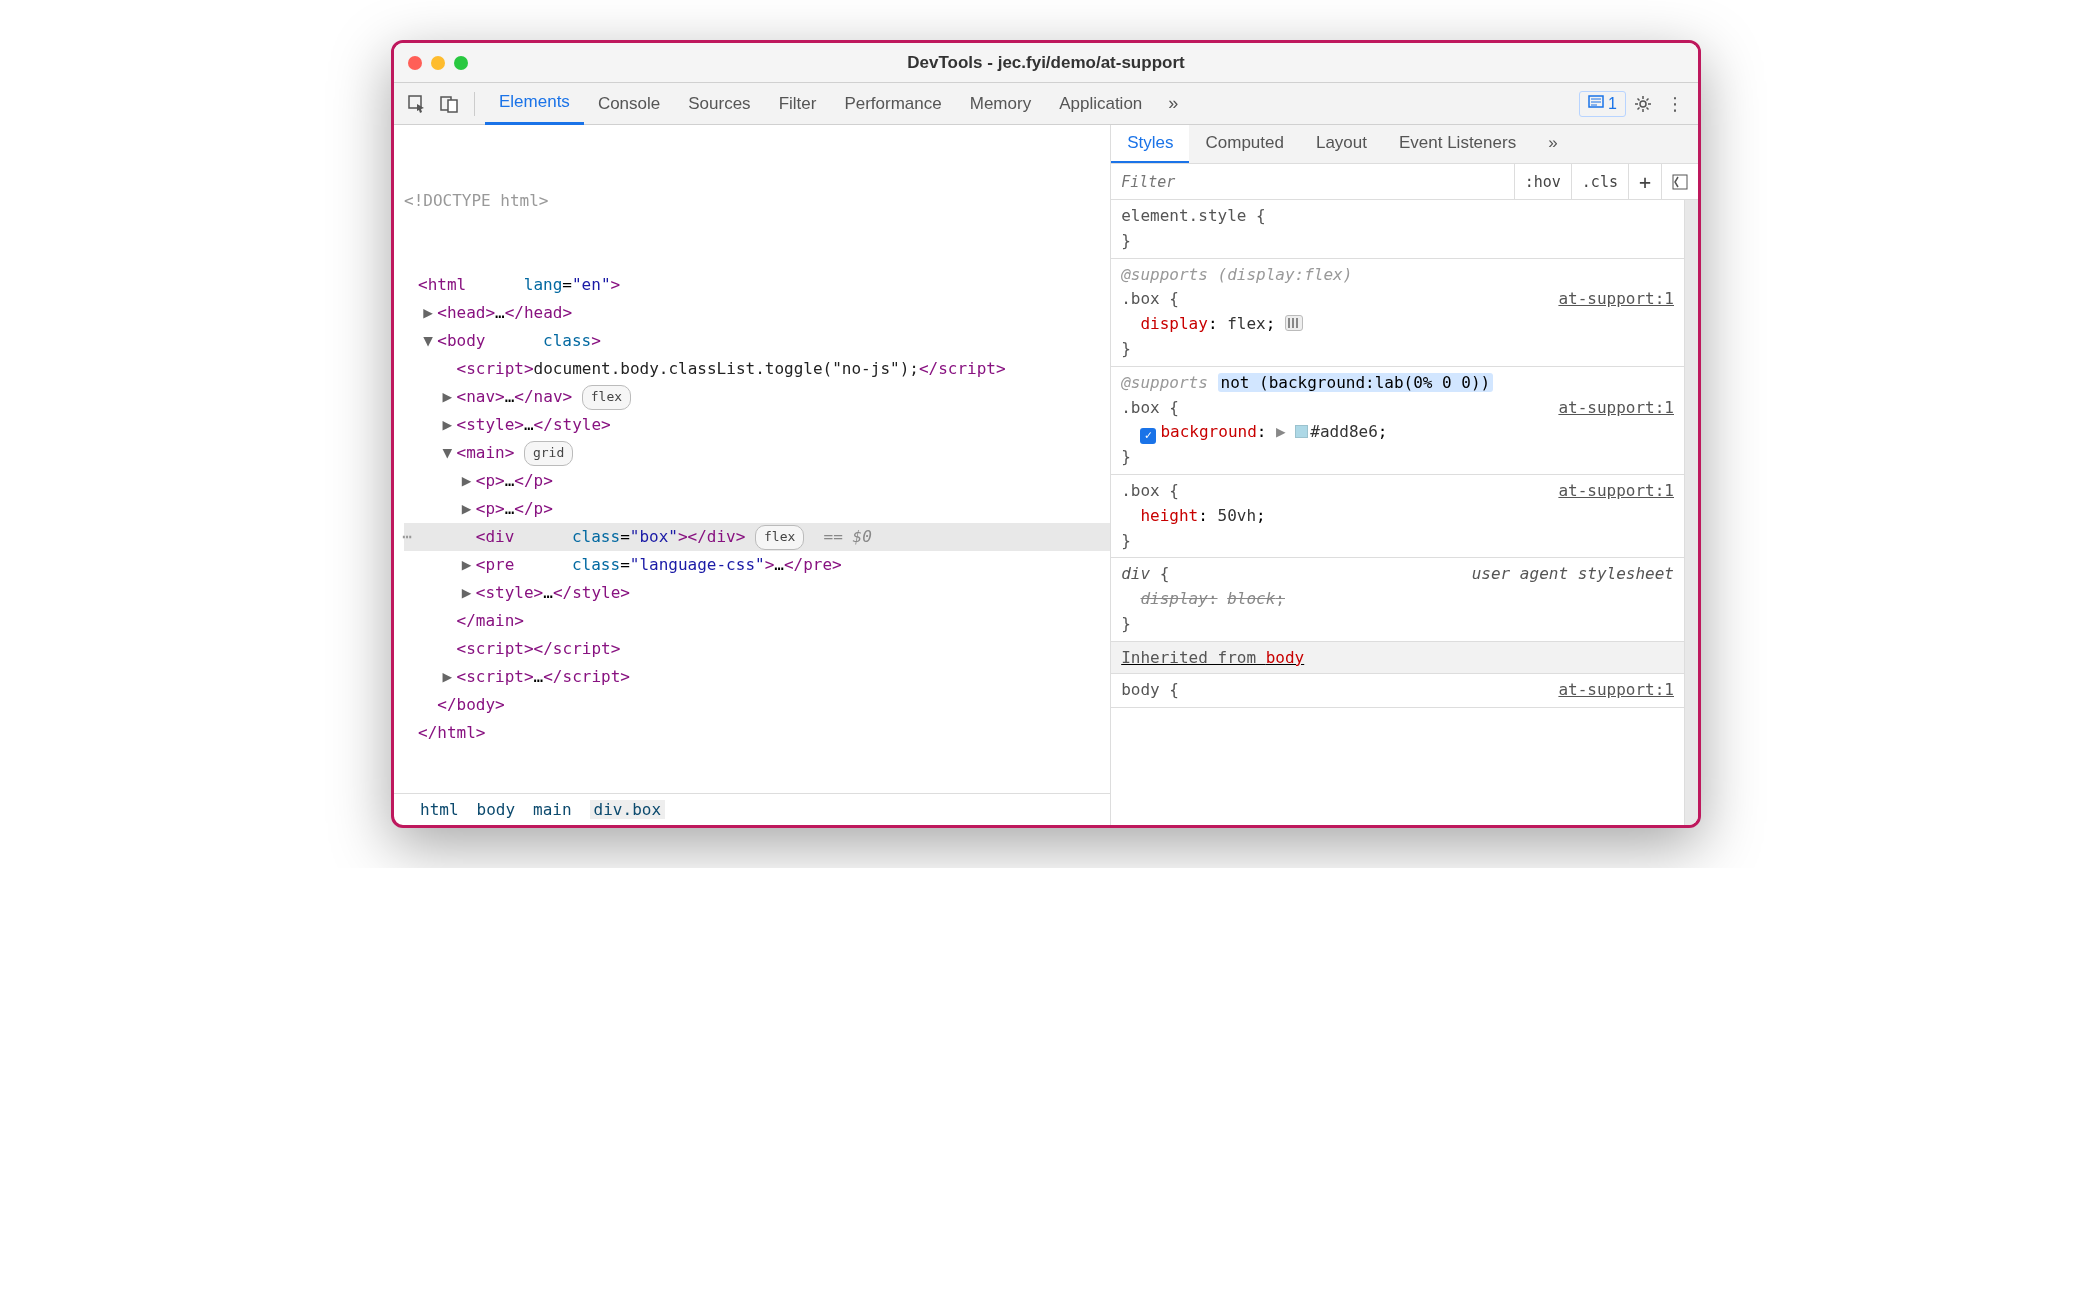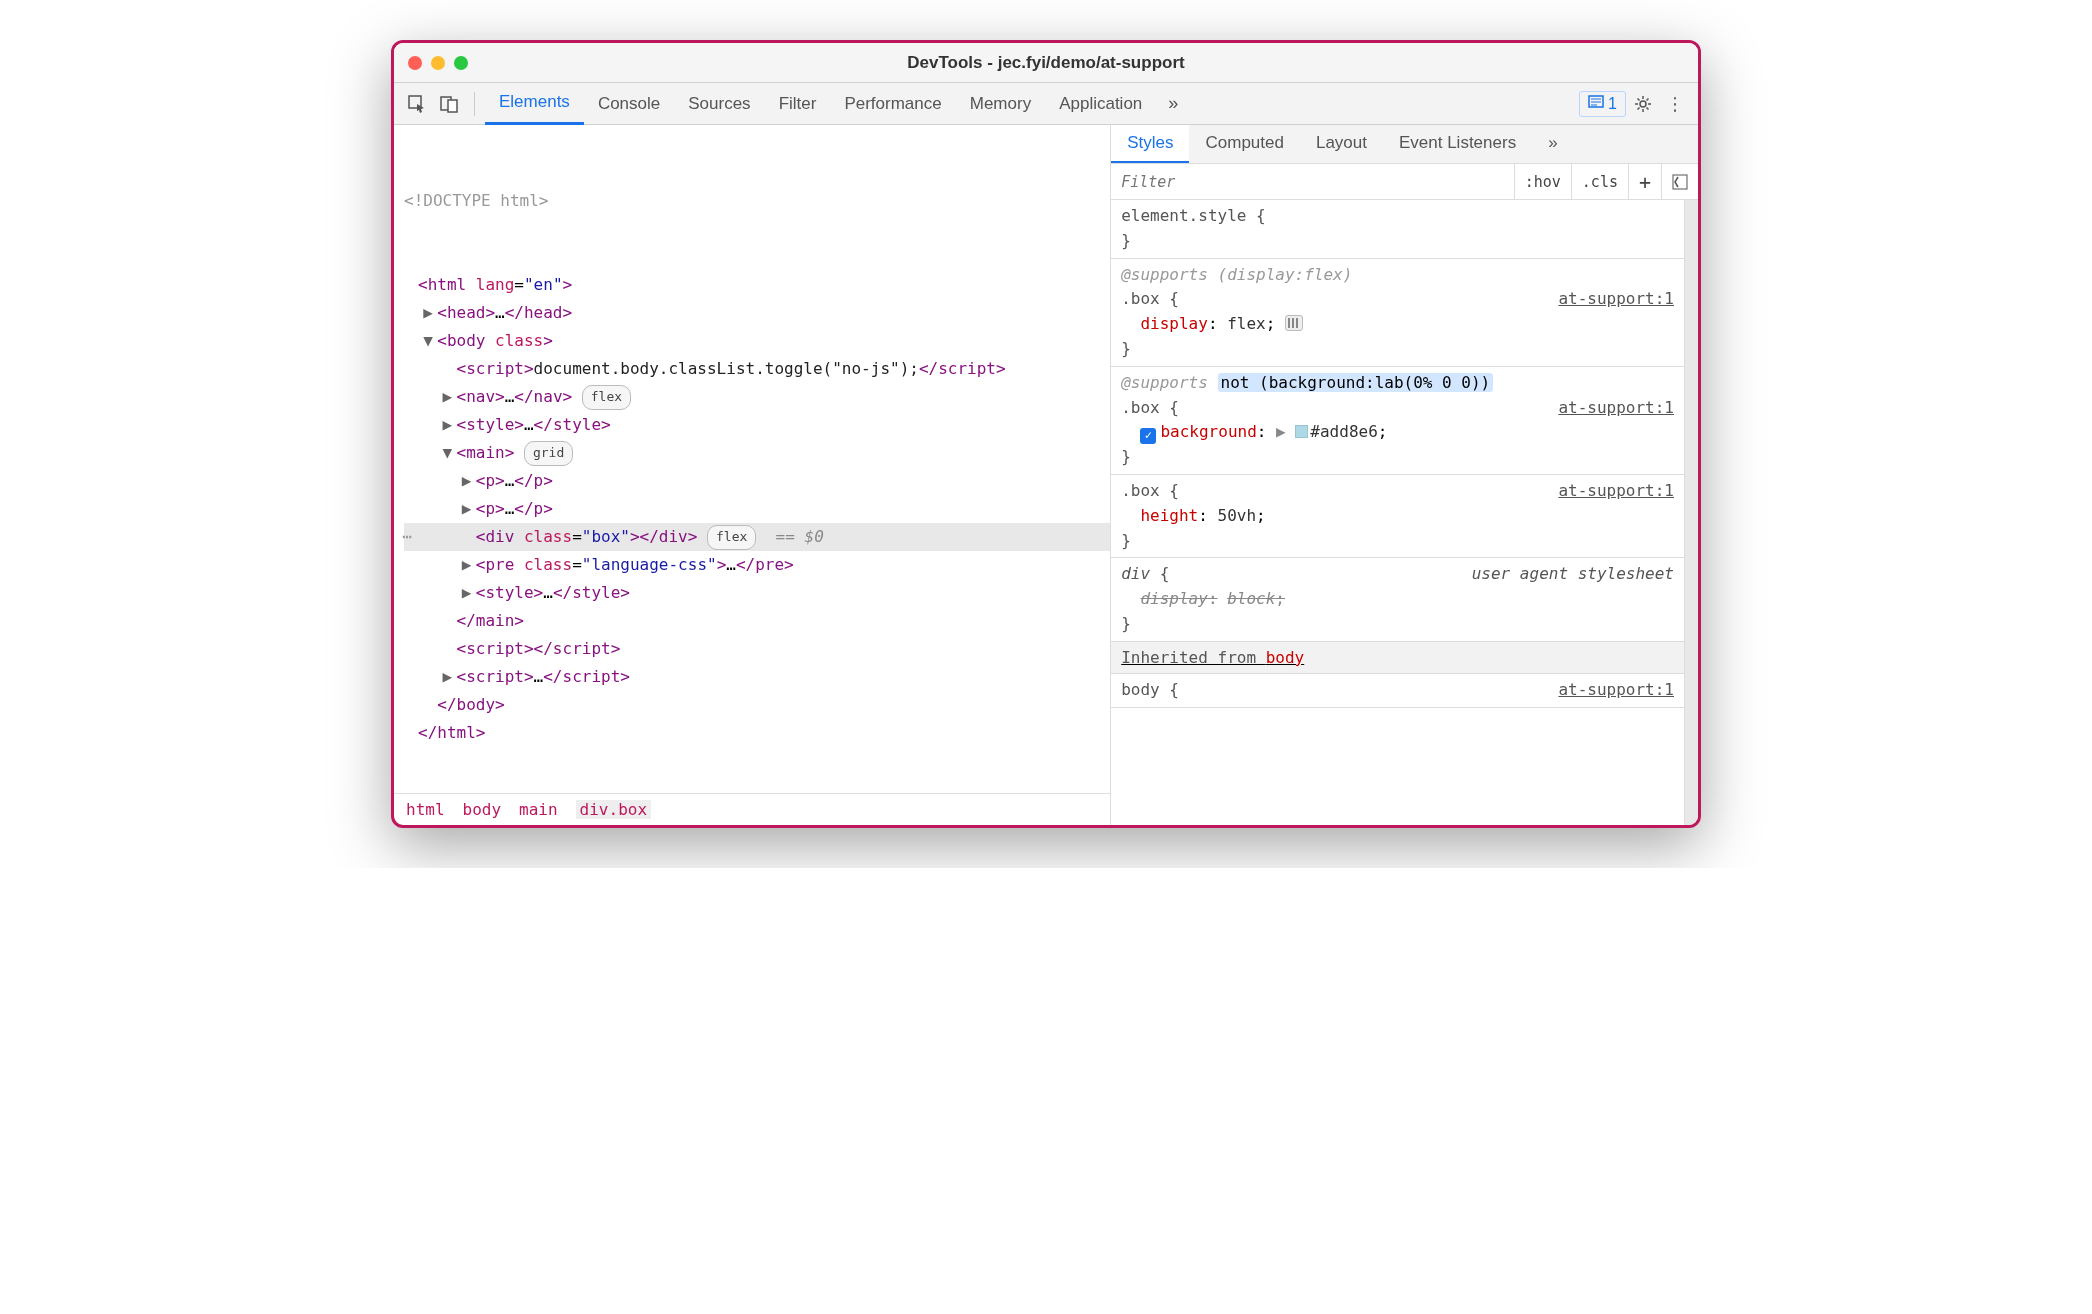--- a/index.html
+++ b/index.html
@@ -92,42 +92,42 @@
   font-size: 16px;
   padding: 6px 0 6px 10px;
   overflow:auto;
   line-height: 1.75;
   white-space: pre;
 }
 .dom-line { display:block; }
 .dom-line.highlight { background:#e8e8e8; }
 .arrow { color:#666; display:inline-block; width:14px; }
 .tag { color:#881280; }
-.attr { color:#be185d; }
+.attr { color:#0369a1;margin-left:48px; }
 .val  { color:#1a1aa6; }
 .text { color:#222; }
 .gray { color:#999; }
 .pill {
   display:inline-block;
   border: 1px solid #bbb;
   border-radius: 10px;
   font-size: 13px;
   color:#444;
   padding: 0 8px;
   vertical-align: 1px;
   font-family: Menlo, monospace;
   background:#f6f6f6;
 }
 .eqzero{ color:#888; font-style:italic; }
 .breadcrumbs {
   border-top:1px solid #ddd;
-  padding: 6px 12px;
+  padding: 6px 26px;
   font-size: 16px;
   display:flex; gap:18px;
-  color:#be185d;
+  color:#0c4a6e;
   font-family: Menlo, monospace;
 }
 .breadcrumbs .cur { background:#eee; padding:0 4px; }
 
 .right {
   flex:1;
   display:flex; flex-direction:column;
   overflow: hidden;
 }
 .subtabs {

